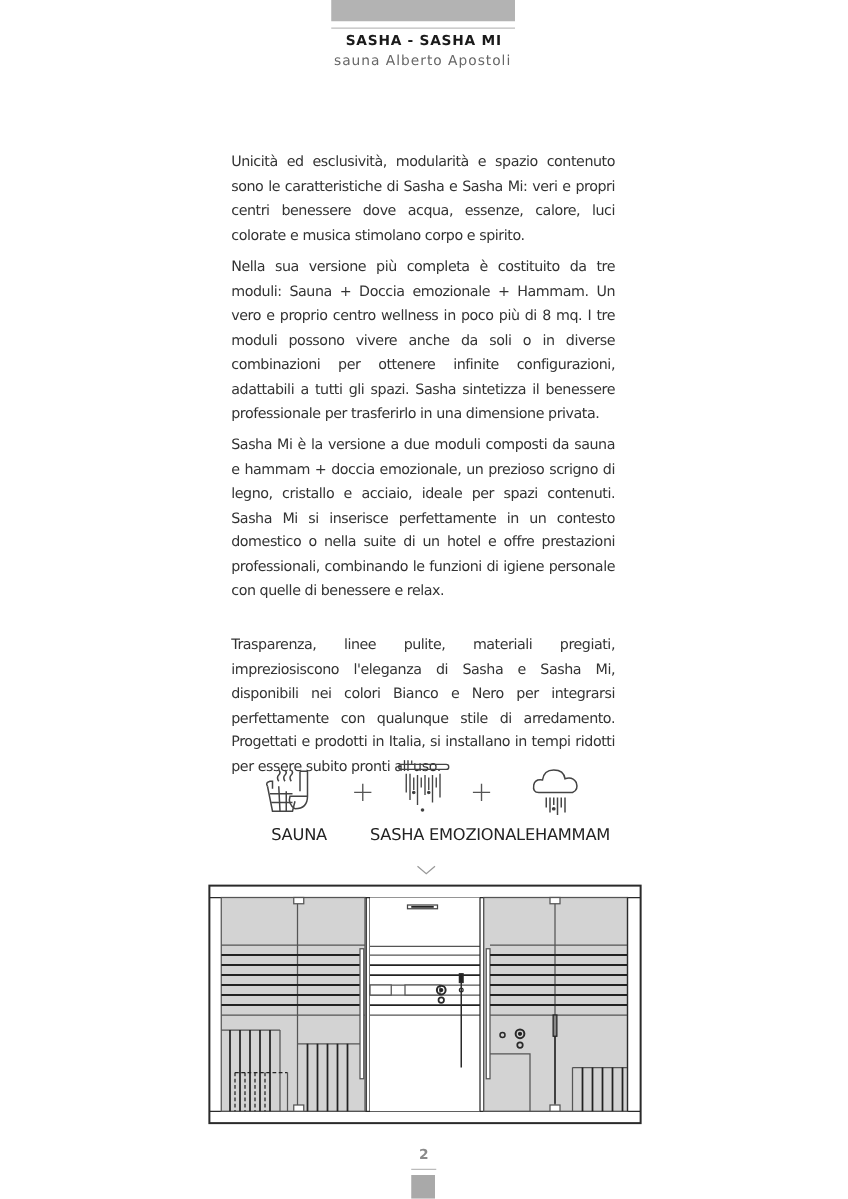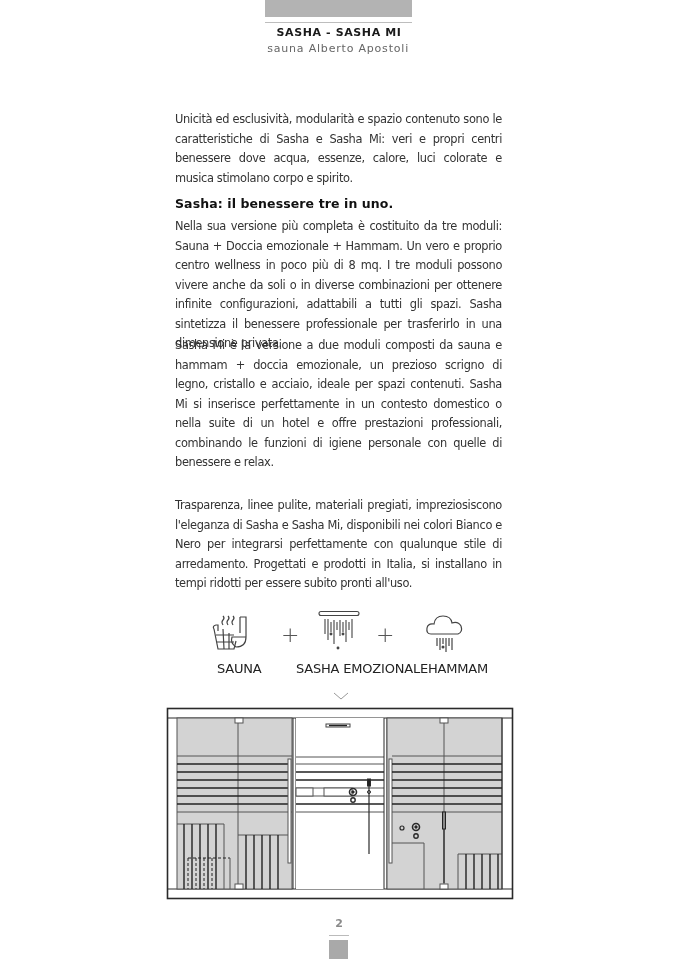--- a/index.html
+++ b/index.html
@@ -8,21 +8,21 @@
 
     .top-bar { position: absolute; left: 265px; top: 0; width: 147px; height: 17px; background: #b3b3b3; }
     .top-rule { position: absolute; left: 265px; top: 22px; width: 147px; height: 1px; background: #bdbdbd; }
     .title { position: absolute; left: 200px; width: 278px; top: 26px; text-align: center;
              font-weight: bold; font-size: 11px; letter-spacing: 0.6px; color: #1a1a1a; }
     .subtitle { position: absolute; left: 200px; width: 278px; top: 42px; text-align: right;
                 padding-right: 69px; font-size: 11px; letter-spacing: 0.8px; color: #666; }
 
     .body-text { position: absolute; left: 171px; width: 335px; font-size: 11.4px; line-height: 19.5px;
                  color: #333; text-align: justify; letter-spacing: -0.35px; }
-    .body-text p { margin: 4px; }
+    .body-text p { margin: 14px; }
     .heading { font-weight: bold; font-size: 12.5px; color: #111; letter-spacing: 0.1px; line-height: 19px; }
     .h2 { text-align: justify; text-align-last: left; }
 
     #p1 { top: 106px; }
     #s1 { top: 190px; }
     #s2 { top: 332px; }
     #p4 { top: 492px; }
 
     .icons { position: absolute; left: 195px; top: 610px; width: 290px; height: 90px; }
     .icon-box { position: absolute; }
@@ -43,21 +43,20 @@
 <div class="top-bar"></div>
 <div class="top-rule"></div>
 <div class="title">SASHA - SASHA MI</div>
 <div class="subtitle">sauna Alberto Apostoli</div>
 
 <div class="body-text" id="p1">
   <p>Unicità ed esclusività, modularità e spazio contenuto sono le caratteristiche di Sasha e Sasha Mi: veri e propri centri benessere dove acqua, essenze, calore, luci colorate e musica stimolano corpo e spirito.</p>
 </div>
 
 <div class="body-text" id="s1">
-  <p class="heading">Sasha: il benessere tre in uno.</p>
   <p>Nella sua versione più completa è costituito da tre moduli: Sauna + Doccia emozionale + Hammam. Un vero e proprio centro wellness in poco più di 8 mq. I tre moduli possono vivere anche da soli o in diverse combinazioni per ottenere infinite configurazioni, adattabili a tutti gli spazi. Sasha sintetizza il benessere professionale per trasferirlo in una dimensione privata.</p>
 </div>
 
 <div class="body-text" id="s2">
   <p>Sasha Mi è la versione a due moduli composti da sauna e hammam + doccia emozionale, un prezioso scrigno di legno, cristallo e acciaio, ideale per spazi contenuti. Sasha Mi si inserisce perfettamente in un contesto domestico o nella suite di un hotel e offre prestazioni professionali, combinando le funzioni di igiene personale con quelle di benessere e relax.</p>
 </div>
 
 <div class="body-text" id="p4">
   <p>Trasparenza, linee pulite, materiali pregiati, impreziosiscono l'eleganza di Sasha e Sasha Mi, disponibili nei colori Bianco e Nero per integrarsi perfettamente con qualunque stile di arredamento. Progettati e prodotti in Italia, si installano in tempi ridotti per essere subito pronti all'uso.</p>
 </div>

